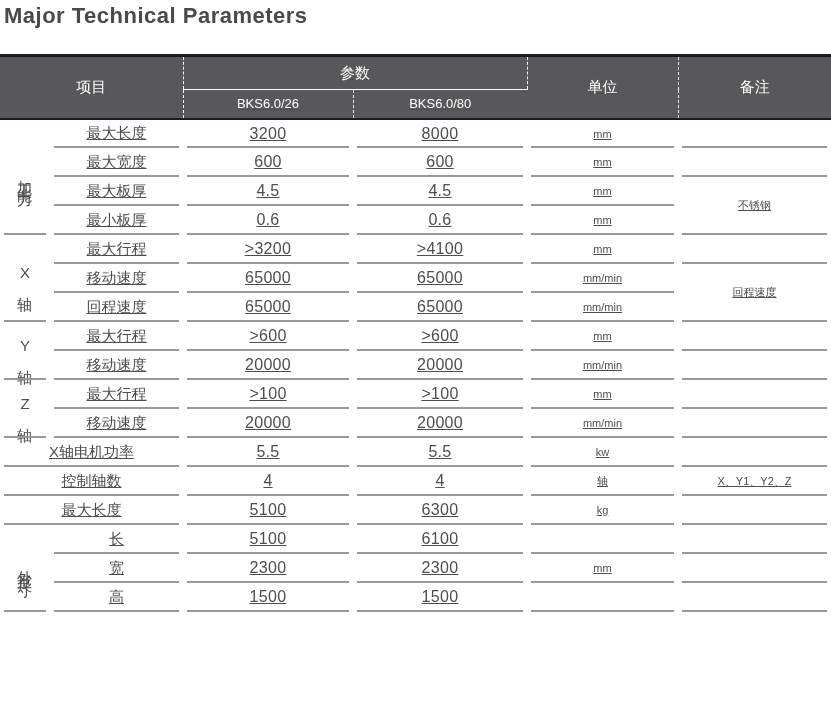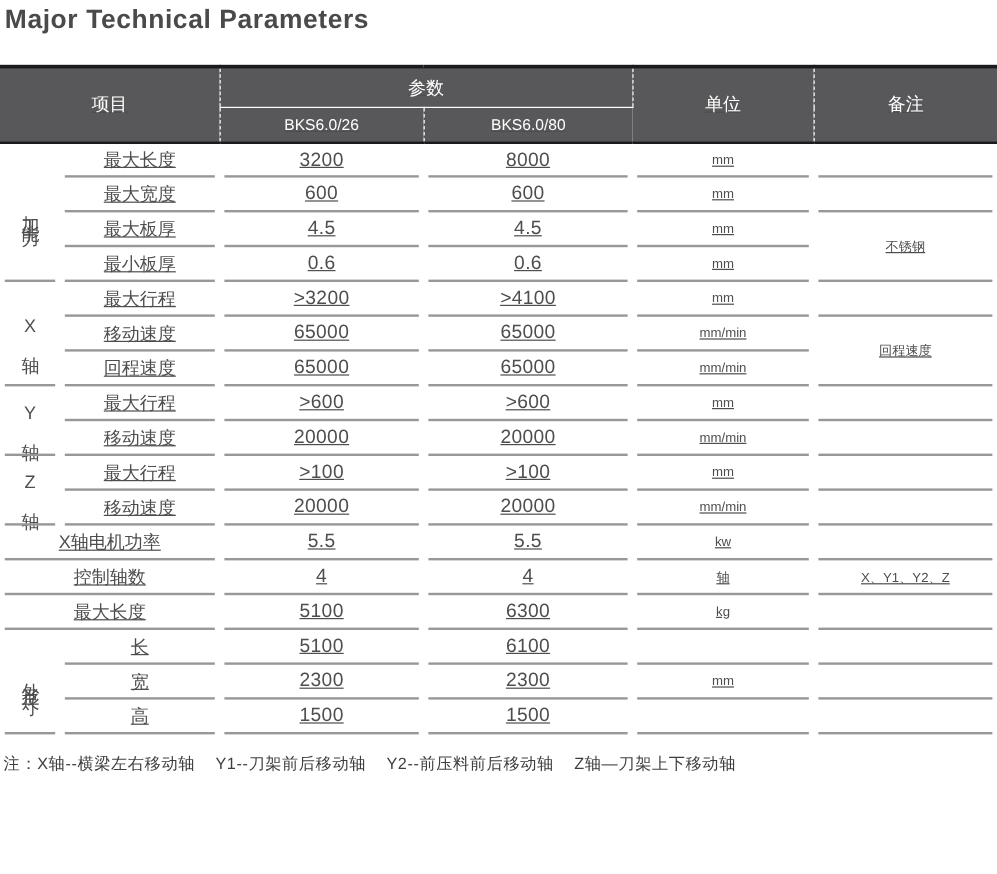--- a/index.html
+++ b/index.html
@@ -220,15 +220,14 @@
         <td class="item">高</td>
         <td class="val">1500</td>
         <td class="val">1500</td>
         <td class="unit"></td>
         <td class="remark"></td>
       </tr>
 
     </tbody>
   </table>
 
-  <p class="note"><span>注：</span><span>X轴--横梁左右移动轴</span><span class="gap">Y1--刀架前后移动轴</span><span class="gap">Y2--前压料前后移动轴</span><span class="gap">Z轴—刀架上下移动轴</span></p>
 
 </div>
 
 </body></html>

